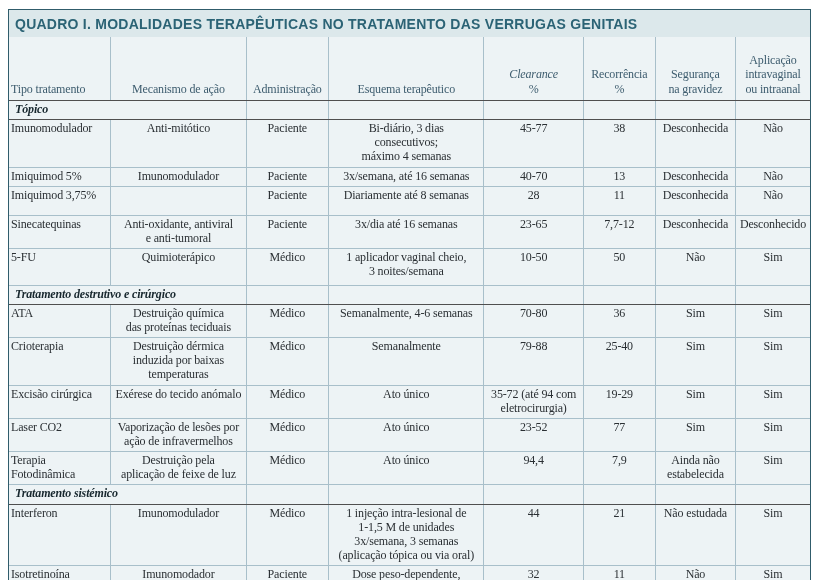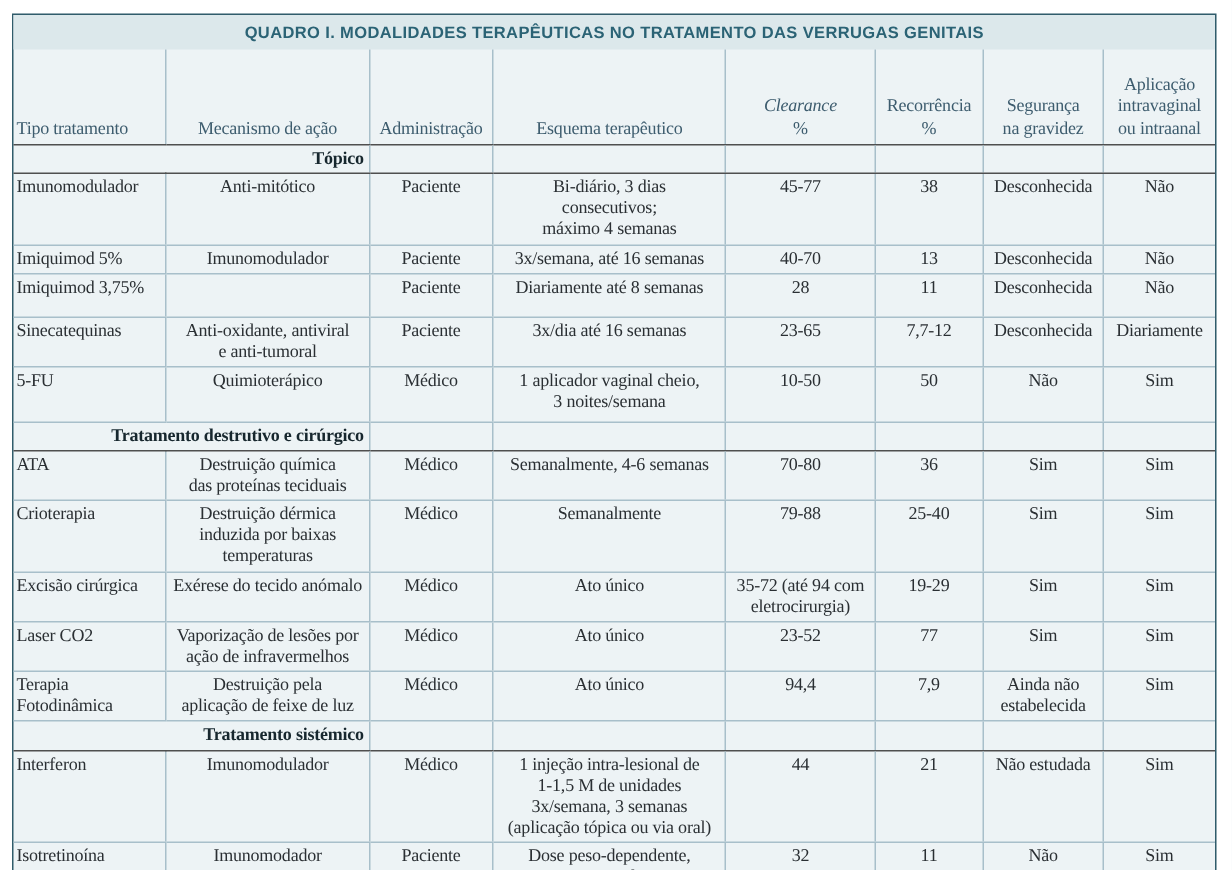--- a/index.html
+++ b/index.html
@@ -15,24 +15,23 @@
     width: 803px;
     border: 1.5px solid var(--frame-border, #305c6b);
     background: var(--table-bg, #edf3f5);
     box-sizing: border-box;
   }
   .title-bar {
     background: var(--title-bg, #dce8eb);
     color: var(--title-fg, #2b6375);
     font-family: "Liberation Sans", sans-serif;
     font-weight: 700;
-    font-size: 11px;
+    font-size: 14px;
     letter-spacing: 0.25px;
     padding: 6px 6px 5px 6px;
-    text-align: center;
   }
   table.q {
     width: 100%;
     border-collapse: collapse;
     table-layout: fixed;
     font-size: 12px;
     color: var(--body-fg, #2a2f33);
     letter-spacing: -0.15px;
   }
   table.q th, table.q td {
@@ -54,23 +53,24 @@
   }
   table.q th:first-child,
   table.q td.c0 { text-align: left; padding-left: 2px; }
   table.q th + th, table.q td + td { border-left: 1px solid var(--grid-light, #a8bfca); }
   table.q tr.data-row td { border-bottom: 1px solid var(--grid-light, #a8bfca); }
   table.q tr.section-row td {
     border-top: 1px solid var(--grid-dark, #4f4f4f);
     border-bottom: 1px solid var(--grid-dark, #4f4f4f);
     font-weight: 700;
     color: var(--section-fg, #17272e);
-    text-align: right;
+    text-align: left;
     padding-left: 6px;
     white-space: nowrap;
+    font-style: italic;
   }
   table.q tr:first-child.section-row td { border-top: none; }
   .italic { font-style: italic; }
   
   tbody tr:nth-child(4) td { padding-bottom: 13px; }   
   tbody tr:nth-child(6) td { padding-bottom: 6px; }    
   tbody tr:nth-child(15) td { padding-bottom: 8px; }   
   tbody::after { content: ""; display: block; height: 4px; }
 </style>
 </head>
@@ -145,21 +145,21 @@
         </tr>
         <tr class="data-row">
           <td class="c0">Sinecatequinas</td>
           <td class="c1">Anti-oxidante, antiviral
 e anti-tumoral</td>
           <td class="c2">Paciente</td>
           <td class="c3">3x/dia até 16 semanas</td>
           <td class="c4">23-65</td>
           <td class="c5">7,7-12</td>
           <td class="c6">Desconhecida</td>
-          <td class="c7">Diariamente</td>
+          <td class="c7">Desconhecido</td>
         </tr>
         <tr class="data-row">
           <td class="c0">5-FU</td>
           <td class="c1">Quimioterápico</td>
           <td class="c2">Médico</td>
           <td class="c3">1 aplicador vaginal cheio,
 3 noites/semana</td>
           <td class="c4">10-50</td>
           <td class="c5">50</td>
           <td class="c6">Não</td>

